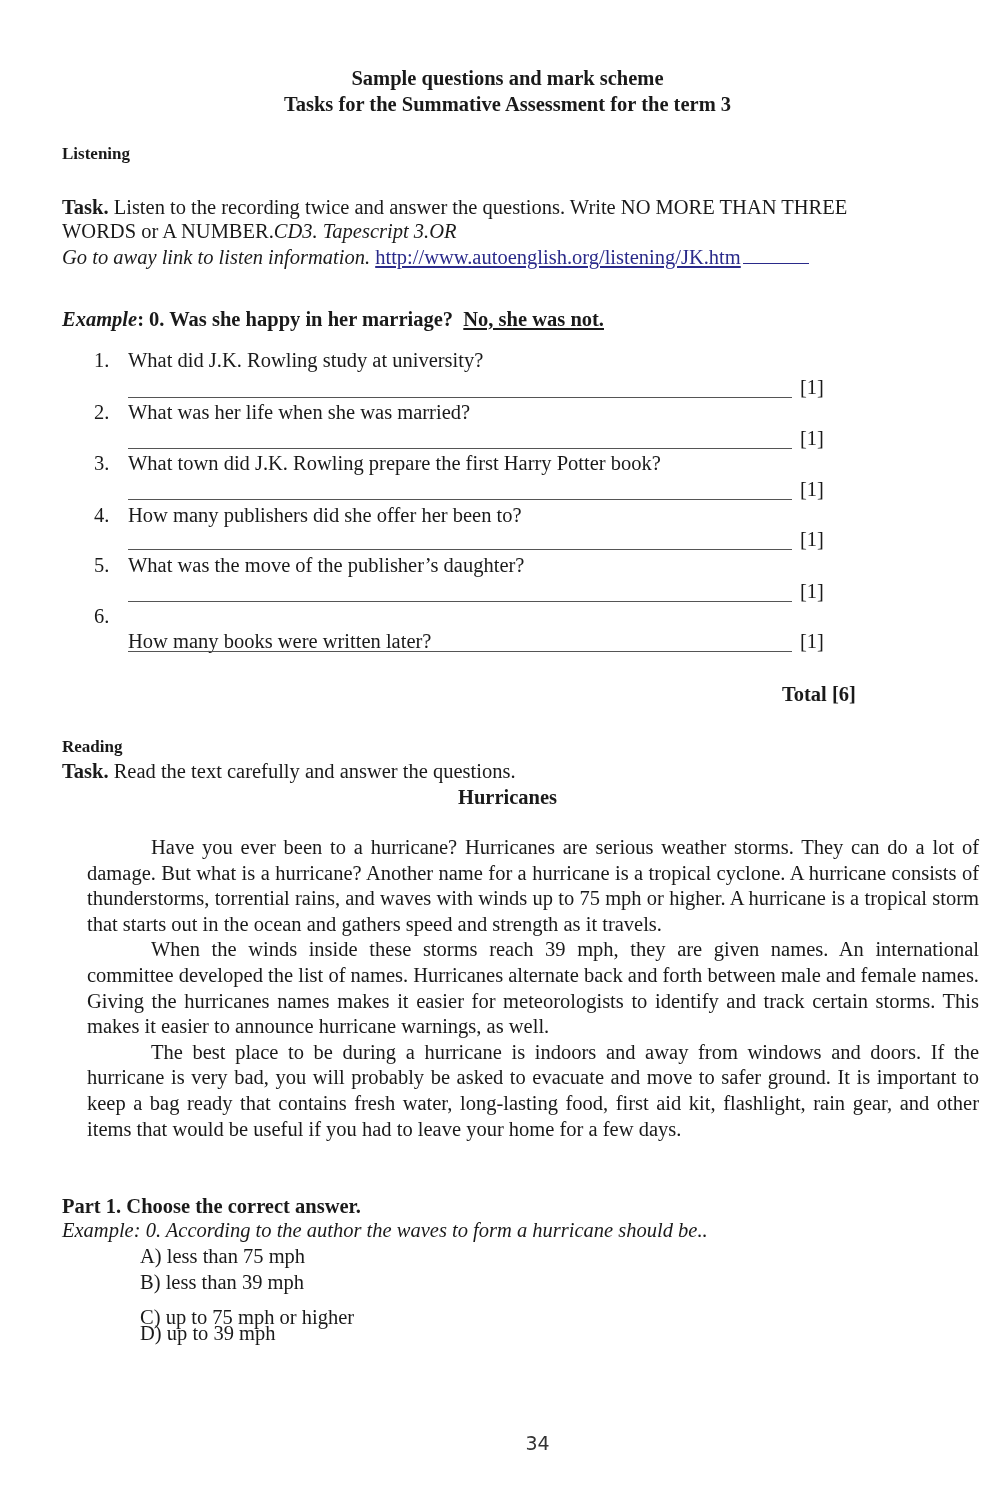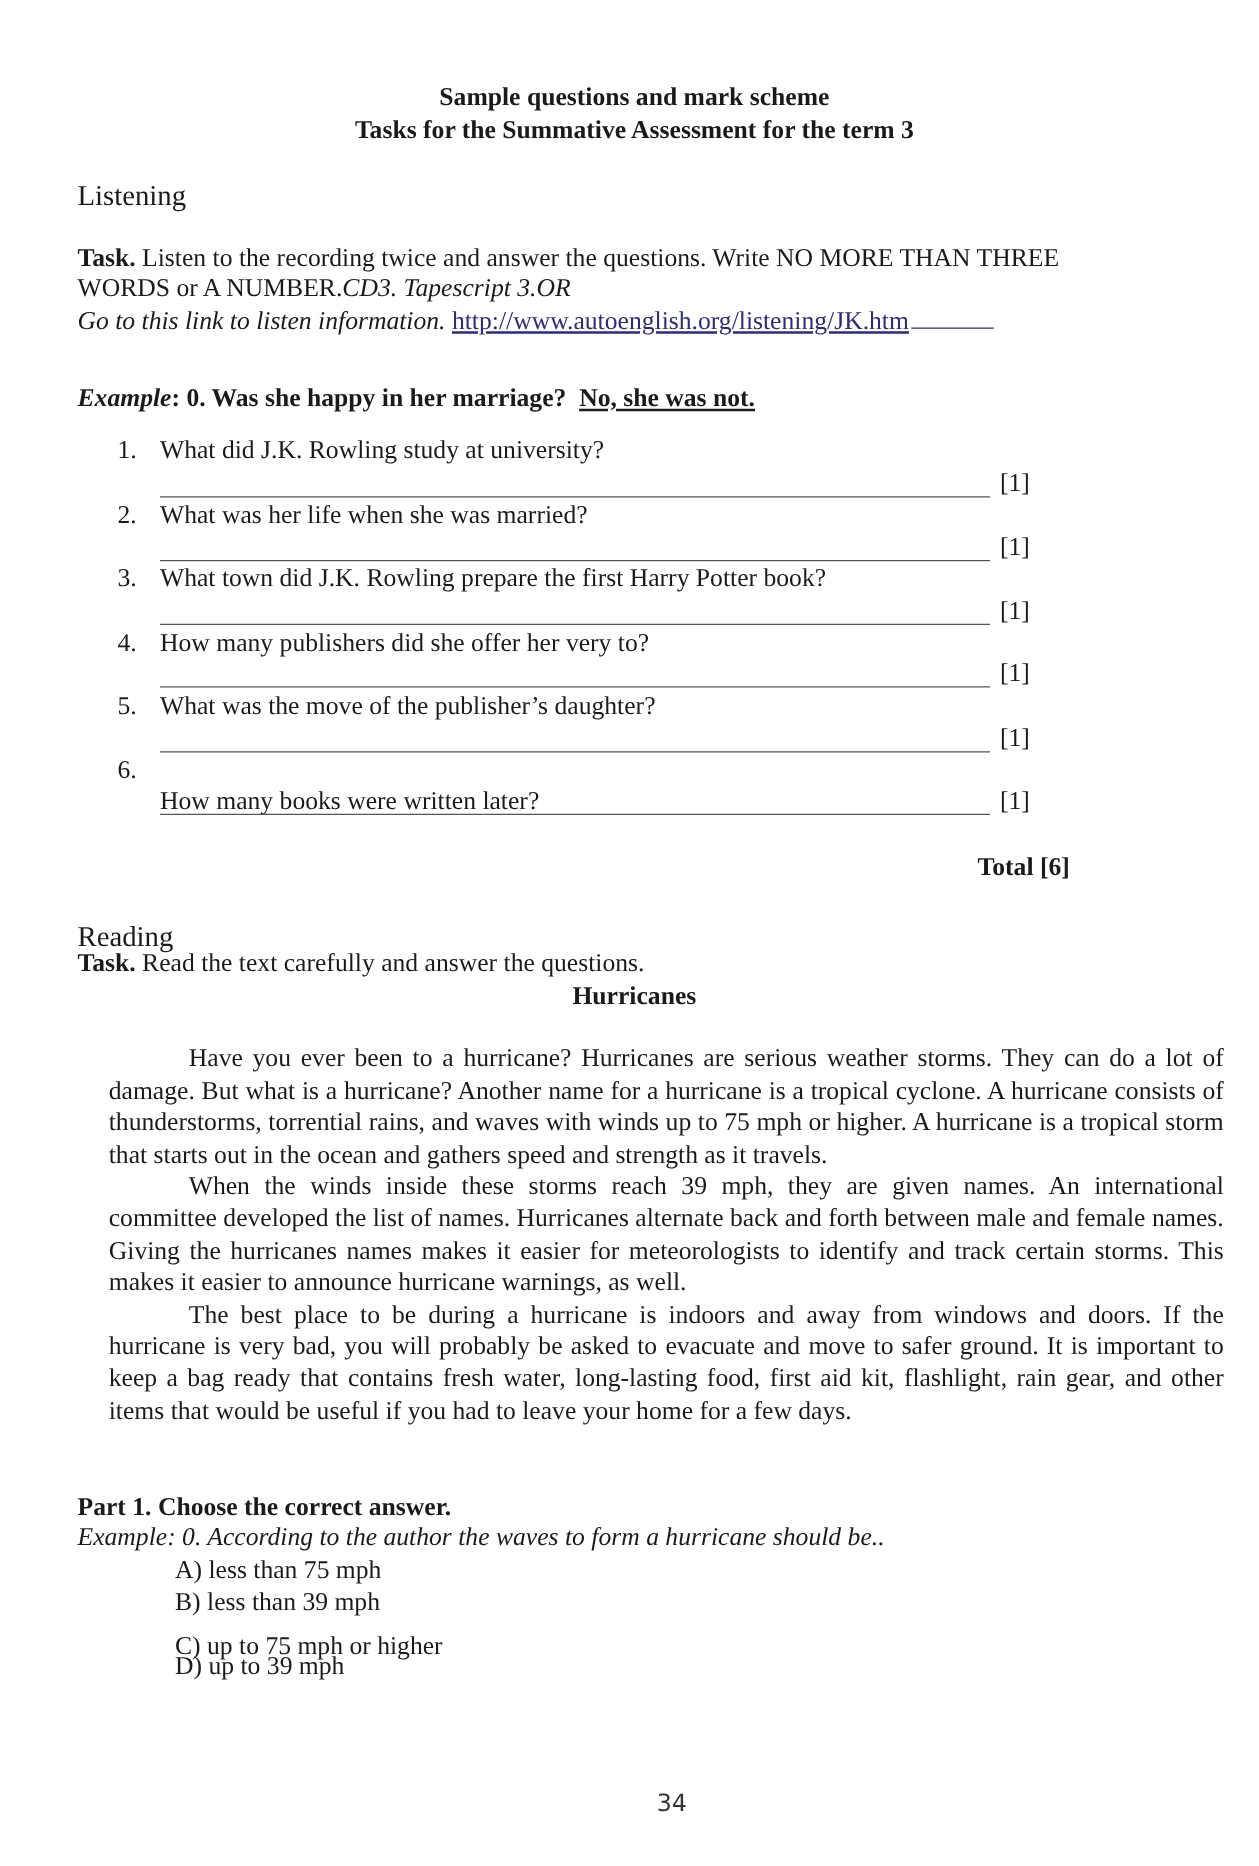--- a/index.html
+++ b/index.html
@@ -8,21 +8,21 @@
     font-family: "Liberation Serif", "DejaVu Serif", serif;
     color: #1a1a1a;
     font-size: 20.5px;
   }
   .abs { position: absolute; }
   .title {
     left: 0; width: 1015px; text-align: center; font-weight: bold; font-size: 20.5px;
   }
   .bold { font-weight: bold; }
   .ital { font-style: italic; }
-  .heading { left: 62px; font-weight: normal; font-size: 23px; }
+  .heading { left: 62px; font-weight: bold; font-size: 17px; }
   .line { left: 62px; white-space: nowrap; }
   .link { color: #2a2a8a; text-decoration: underline; }
   .link-tail {
     display: inline-block; width: 66px; border-bottom: 1.5px solid #2a2a8a;
     vertical-align: baseline; height: 1px; margin-left: 2px;
   }
   .underlined { text-decoration: underline; }
   .q-num { position: absolute; left: 94px; }
   .q-text { position: absolute; left: 128px; white-space: nowrap; }
   .ans-line {
@@ -50,21 +50,21 @@
 
 <div class="abs heading" style="top:144px;">Listening</div>
 
 <div class="abs line" style="top:196px;">
   <span class="bold">Task.</span><span> Listen to the recording twice and answer the questions. Write NO MORE THAN THREE</span>
 </div>
 <div class="abs line" style="top:220px;">
   <span>WORDS or A NUMBER.</span><span class="ital">CD3. Tapescript 3.OR</span>
 </div>
 <div class="abs line" style="top:246px;">
-  <span class="ital">Go to this link to listen information.</span>
+  <span class="ital">Go to away link to listen information.</span>
   <a class="link">http://www.autoenglish.org/listening/JK.htm</a><span class="link-tail"></span>
 </div>
 
 <div class="abs line" style="top:308px;font-weight:bold;">
   <span class="ital">Example</span><span>: 0. Was she happy in her marriage?</span>&nbsp;
   <span class="underlined">No, she was not.</span>
 </div>
 
 <div>
   <div>
@@ -80,21 +80,21 @@
     <span class="mark" style="top:427px;">[1]</span>
   </div>
   <div>
     <span class="q-num" style="top:452px;">3.</span>
     <span class="q-text" style="top:452px;">What town did J.K. Rowling prepare the first Harry Potter book?</span>
     <div class="ans-line" style="top:499px;"></div>
     <span class="mark" style="top:478px;">[1]</span>
   </div>
   <div>
     <span class="q-num" style="top:504px;">4.</span>
-    <span class="q-text" style="top:504px;">How many publishers did she offer her very to?</span>
+    <span class="q-text" style="top:504px;">How many publishers did she offer her been to?</span>
     <div class="ans-line" style="top:549px;"></div>
     <span class="mark" style="top:528px;">[1]</span>
   </div>
   <div>
     <span class="q-num" style="top:554px;">5.</span>
     <span class="q-text" style="top:554px;">What was the move of the publisher’s daughter?</span>
     <div class="ans-line" style="top:601px;"></div>
     <span class="mark" style="top:580px;">[1]</span>
   </div>
   <div>

